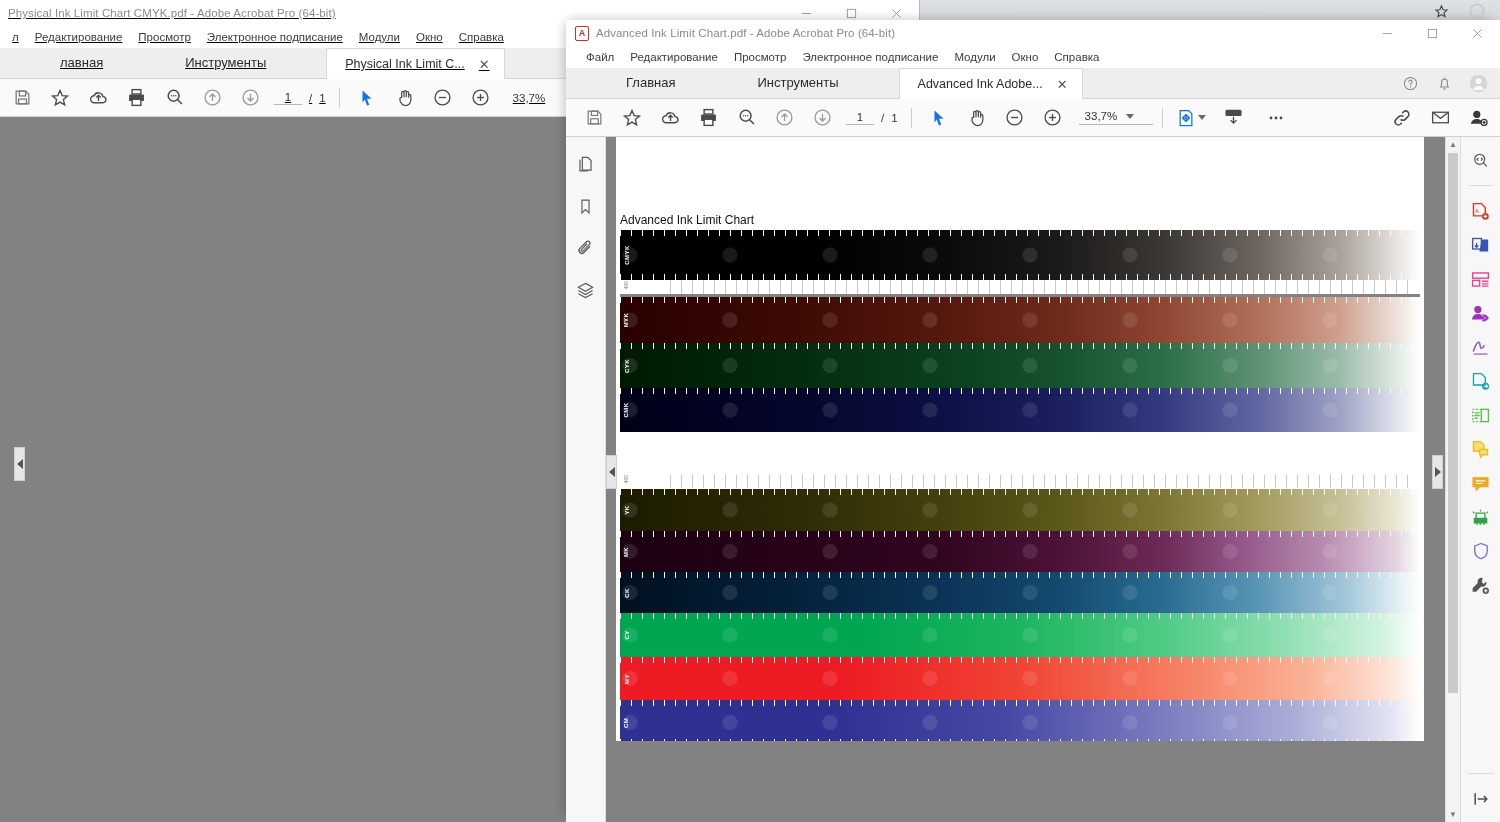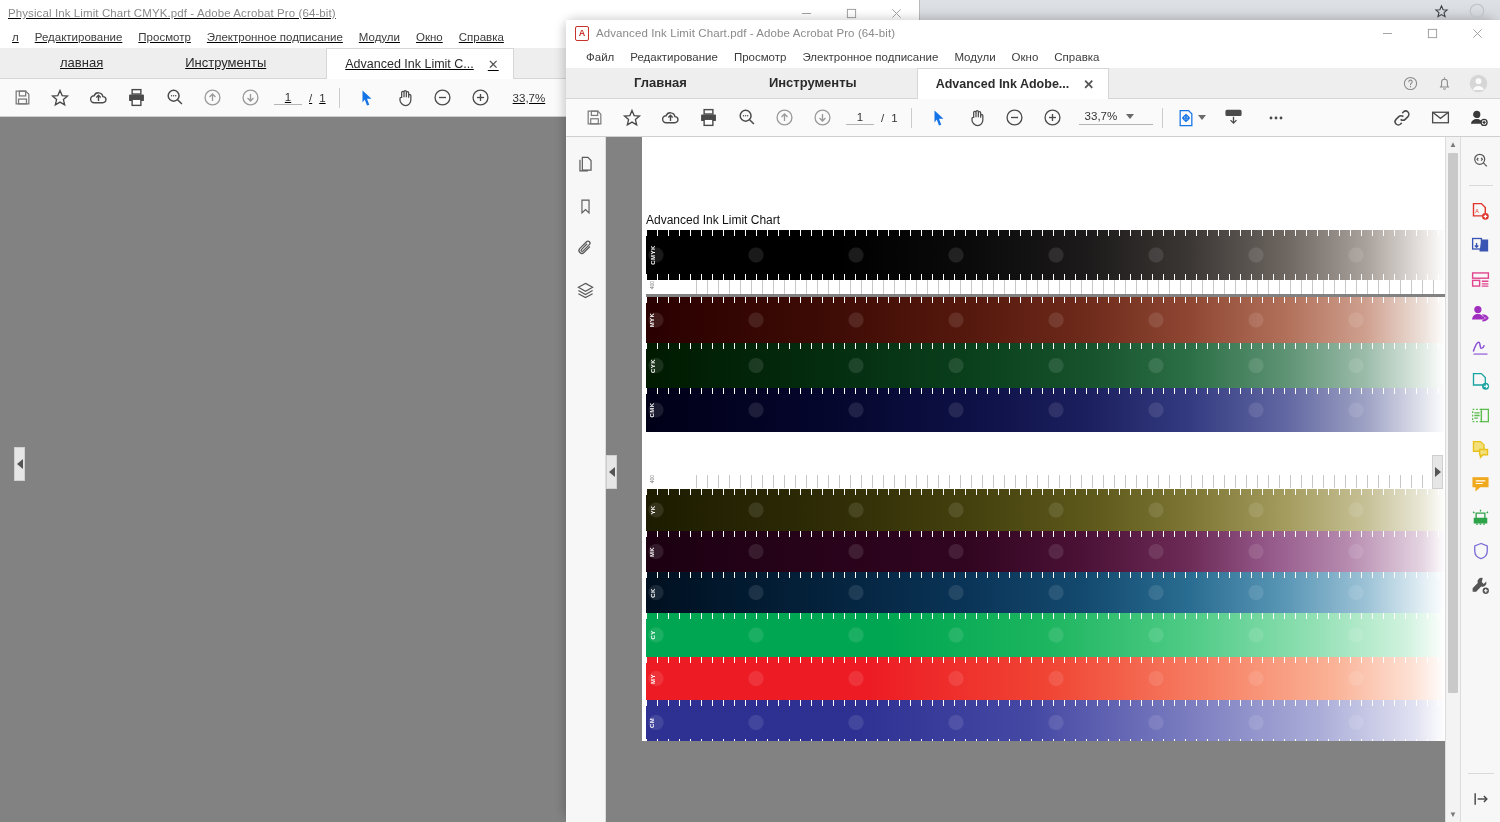--- a/index.html
+++ b/index.html
@@ -91,21 +91,21 @@
   }
   .sb-ico { width: 26px; height: 26px; display:flex; align-items:center; justify-content:center; color:#5a5a5a; }
   .rsidebar {
     width: 40px; background: #f7f7f7; border-left: 1px solid #dcdcdc;
     display: flex; flex-direction: column; align-items: center; padding-top: 10px; gap: 8px;
   }
   .rsep { width: 24px; height: 1px; background: #dadada; margin: 4px 0; flex:none; }
 
   
   .docview { flex: 1; background: #828282; position: relative; overflow: hidden; }
-  .page { background: #ffffff; position: absolute; margin-left: 26px; }
+  .page { background: #ffffff; position: absolute; }
 
   .collapse-arrow {
     position: absolute; width: 11px; height: 34px; background: #e6e6e6;
     display:flex; align-items:center; justify-content:center;
     border: 1px solid #cfcfcf; z-index: 6;
   }
   .collapse-arrow i {
     width:0;height:0;border-top:5px solid transparent;border-bottom:5px solid transparent;
   }
   .arr-left i { border-right: 6px solid #555; }
@@ -218,21 +218,21 @@
     <div class="menuitem">Электронное подписание</div>
     <div class="menuitem">Модули</div>
     <div class="menuitem">Окно</div>
     <div class="menuitem">Справка</div>
   </div>
 
   <div class="tabbar">
     <div class="tab">лавная</div>
     <div class="tab">Инструменты</div>
     <div class="tab doc">
-      <span>Advanced Ink Limit C...</span>
+      <span>Physical Ink Limit C...</span>
       <span class="tab-close">✕</span>
     </div>
   </div>
 
   <div class="toolbar">
     <div class="tbtn" style="opacity:.8">
       <svg width="19" height="19" viewBox="0 0 24 24" fill="none" stroke="#5a5a5a" stroke-width="1.6">
         <path d="M4 4h12l4 4v12H4z"></path>
           <rect x="8" y="4" width="8" height="6"></rect>
           <rect x="7" y="14" width="10" height="6"></rect>
@@ -348,21 +348,21 @@
   <div class="menubar" style="padding-left:12px;">
     <div class="menuitem">Файл</div>
     <div class="menuitem">Редактирование</div>
     <div class="menuitem">Просмотр</div>
     <div class="menuitem">Электронное подписание</div>
     <div class="menuitem">Модули</div>
     <div class="menuitem">Окно</div>
     <div class="menuitem">Справка</div>
   </div>
 
-  <div class="tabbar" style="position:relative;padding-left:8px;font-weight:bold;">
+  <div class="tabbar" style="position:relative;">
     <div class="tab">Главная</div>
     <div class="tab">Инструменты</div>
     <div class="tab doc">
       <span>Advanced Ink Adobe...</span>
       <span class="tab-close">✕</span>
     </div>
     <div style="position:absolute;right:6px;top:0;display:flex;align-items:center;height:31px;gap:2px;">
       <div class="tbtn" style="width:32px;height:28px;">
         <svg width="17" height="17" viewBox="0 0 24 24" fill="none" stroke="#8a8a8a" stroke-width="1.5">
           <circle cx="12" cy="12" r="8.6"></circle>

